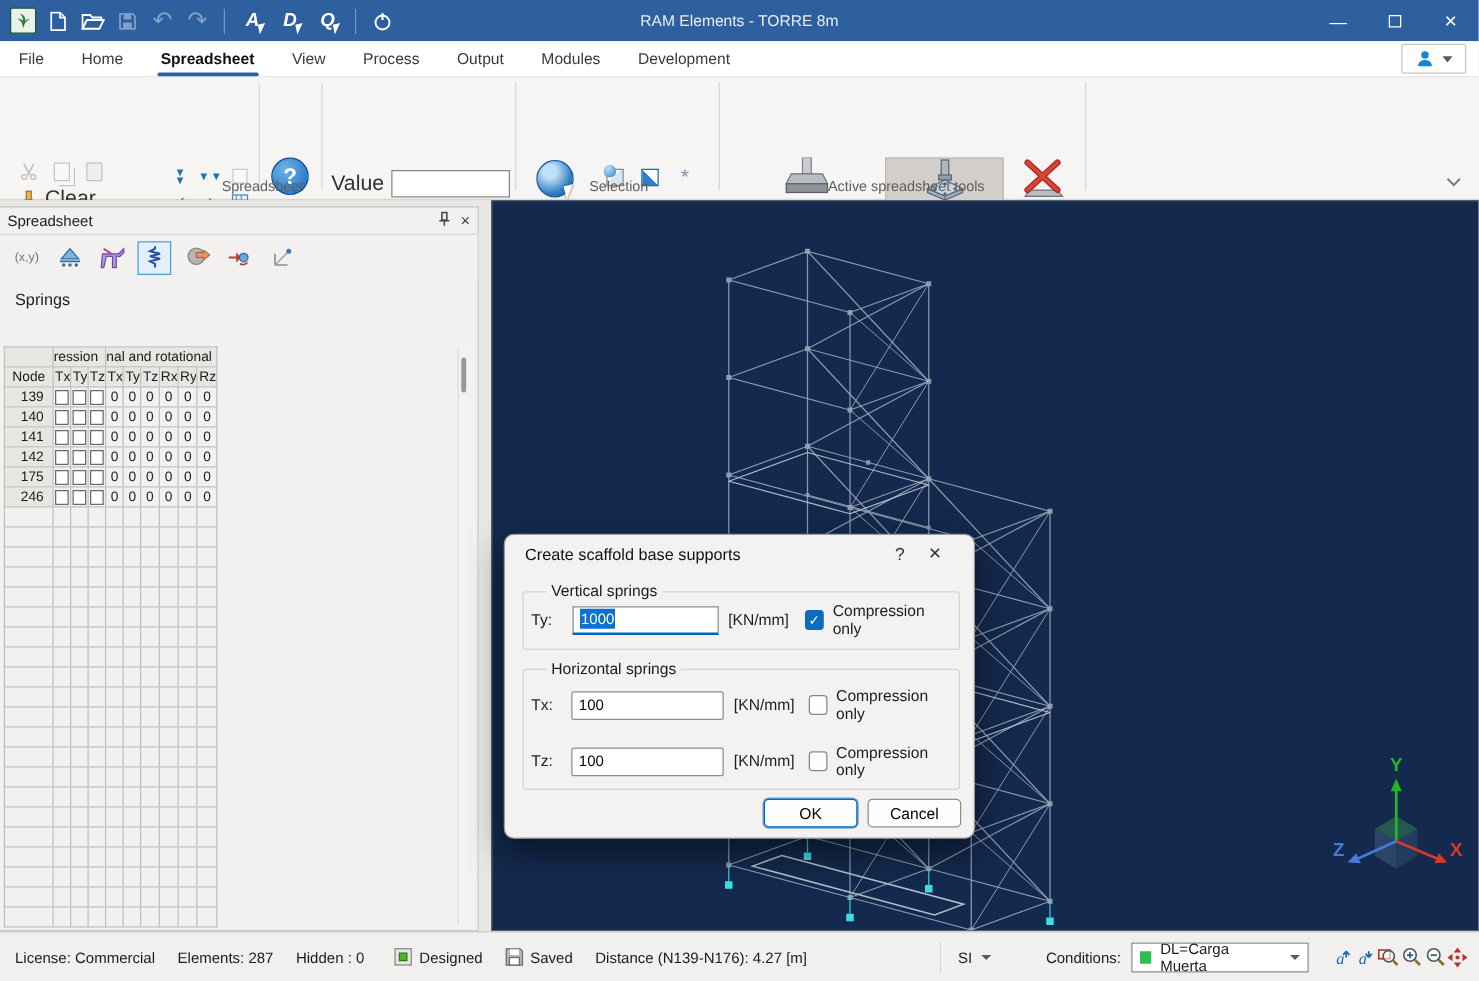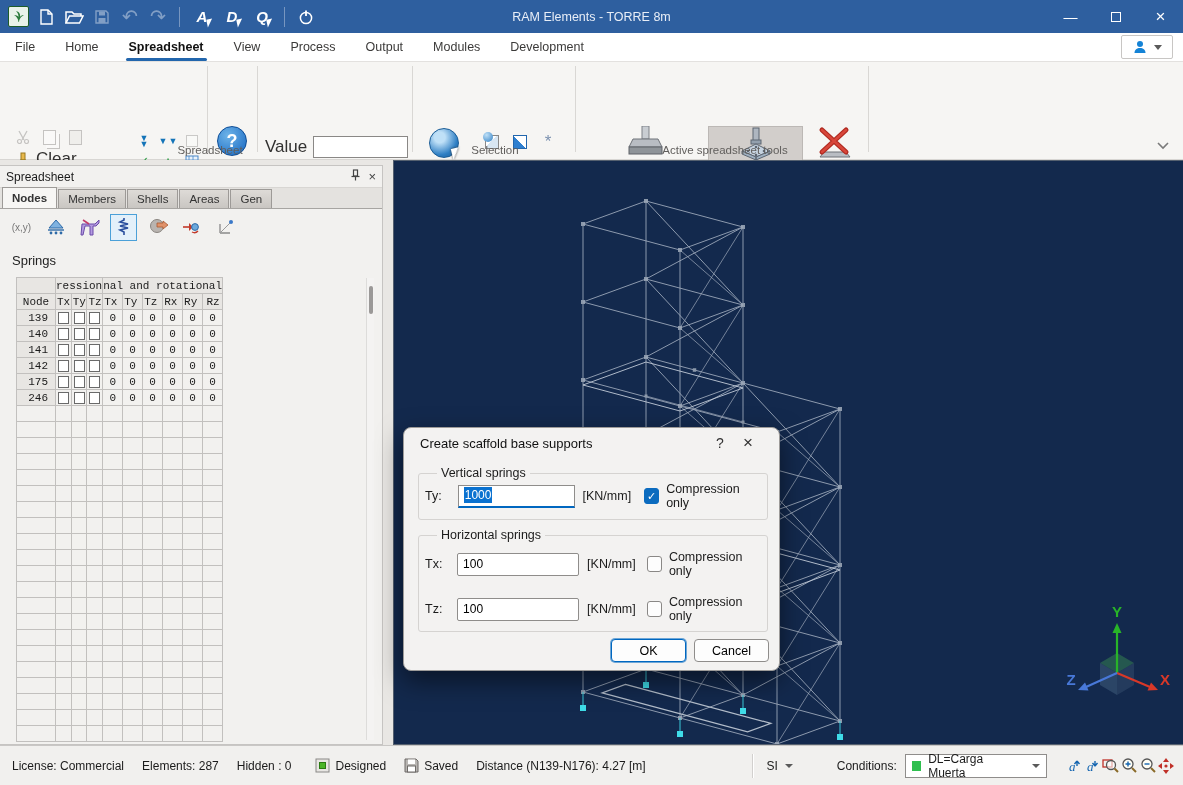--- a/index.html
+++ b/index.html
@@ -72,21 +72,21 @@
   .dock { position:absolute; left:0; top:5px; width:383px; height:580px; background:#f2f1ef; border:1px solid #c6c4c2; border-left:none; }
   .dock-head { height:22px; display:flex; align-items:center; padding:0 6px; font-size:12px; border-bottom:1px solid #d8d6d3; }
   .dock-head .sp { flex:1; }
   .dock-tabs { height:21px; display:flex; align-items:flex-end; padding-left:2px; background:#e4e2df; border-bottom:1px solid #a7a5a2; }
   .dtab { height:19px; padding:0 9px; display:flex; align-items:center; font-size:11.5px; background:linear-gradient(#dedbd7,#c9c6c2); border:1px solid #9d9a97; border-bottom:none; margin-right:1px; color:#333; }
   .dtab.active { background:#f7f6f4; height:21px; font-weight:bold; }
   .dock-toolbar { height:36px; display:flex; align-items:center; gap:7px; padding-left:8px; background:#f2f1ef; }
   .dicon { width:27px; height:27px; display:flex; align-items:center; justify-content:center; font-size:12px; color:#555; }
   .dicon.sel { border:1px solid #4ba0d8; background:#e3f0fa; }
   .sec-title { font-size:13px; color:#222; padding:8px 0 4px 12px; }
-  .stable { position:absolute; left:16px; top:111px; border-collapse:collapse; font-size:11px; table-layout:fixed;font-family:Liberation Mono, monospace; }
+  .stable { position:absolute; left:3px; top:111px; border-collapse:collapse; font-size:11px; table-layout:fixed; }
   .stable td, .stable th { border:1px solid #c2c0be; height:16px; padding:0; overflow:hidden; white-space:nowrap; font-weight:normal; }
   .stable .hdr { background:#e8e6e3; }
   .stable .nodecol { width:39px; background:#e8e6e3; text-align:right; padding-right:7px; }
   .stable .ck { width:13px; text-align:center; }
   .stable .vl { width:14px; text-align:center; }
   .cbx { width:11px; height:12px; border:1px solid #6a6a6a; background:#fff; display:inline-block; vertical-align:middle; }
   .ghdr { height:15px; font-size:11px; text-align:left; padding-left:1px; }
   .vsb { position:absolute; left:366px; top:112px; width:8px; height:462px; background:#f4f3f2; border-left:1px solid #dddcda; }
   .vsb .thumb { position:absolute; left:2px; top:8px; width:4px; height:28px; background:#9b9998; border-radius:2px; }
   .splitter { position:absolute; left:383px; top:0; width:10px; height:585px; background:#e9e7e4; }
@@ -376,27 +376,20 @@
     <div class="dock">
       <div class="dock-head">
         <span>Spreadsheet</span>
         <span class="sp"></span>
         <span style="margin-right:8px;"><svg width="9" height="12" viewBox="0 0 9 12">
               <rect x="2.5" y="1" width="4" height="6" fill="none" stroke="#444" stroke-width="1.2"></rect>
               <line x1="0.5" y1="7.5" x2="8.5" y2="7.5" stroke="#444" stroke-width="1.2"></line>
               <line x1="4.5" y1="7.5" x2="4.5" y2="11.5" stroke="#444" stroke-width="1.2"></line>
             </svg></span>
         <span style="font-size:13px;color:#444;">×</span>
-      </div>
-      <div class="dock-tabs">
-        <span class="dtab active">Nodes</span>
-        <span class="dtab">Members</span>
-        <span class="dtab">Shells</span>
-        <span class="dtab">Areas</span>
-        <span class="dtab">Gen</span>
       </div>
       <div class="dock-toolbar">
         <span class="dicon" style="font-size:10px;color:#777;">(x,y)</span>
         <span class="dicon">
             <svg width="20" height="17" viewBox="0 0 20 17">
               <path d="M10 1 L17 9 H3 z" fill="#7fb2e0" stroke="#2f6ba8"></path>
               <line x1="2" y1="11" x2="18" y2="11" stroke="#2f6ba8" stroke-width="1.4"></line>
               <circle cx="5" cy="14" r="1.4" fill="#2f6ba8"></circle>
               <circle cx="10" cy="14" r="1.4" fill="#2f6ba8"></circle>
               <circle cx="15" cy="14" r="1.4" fill="#2f6ba8"></circle>

